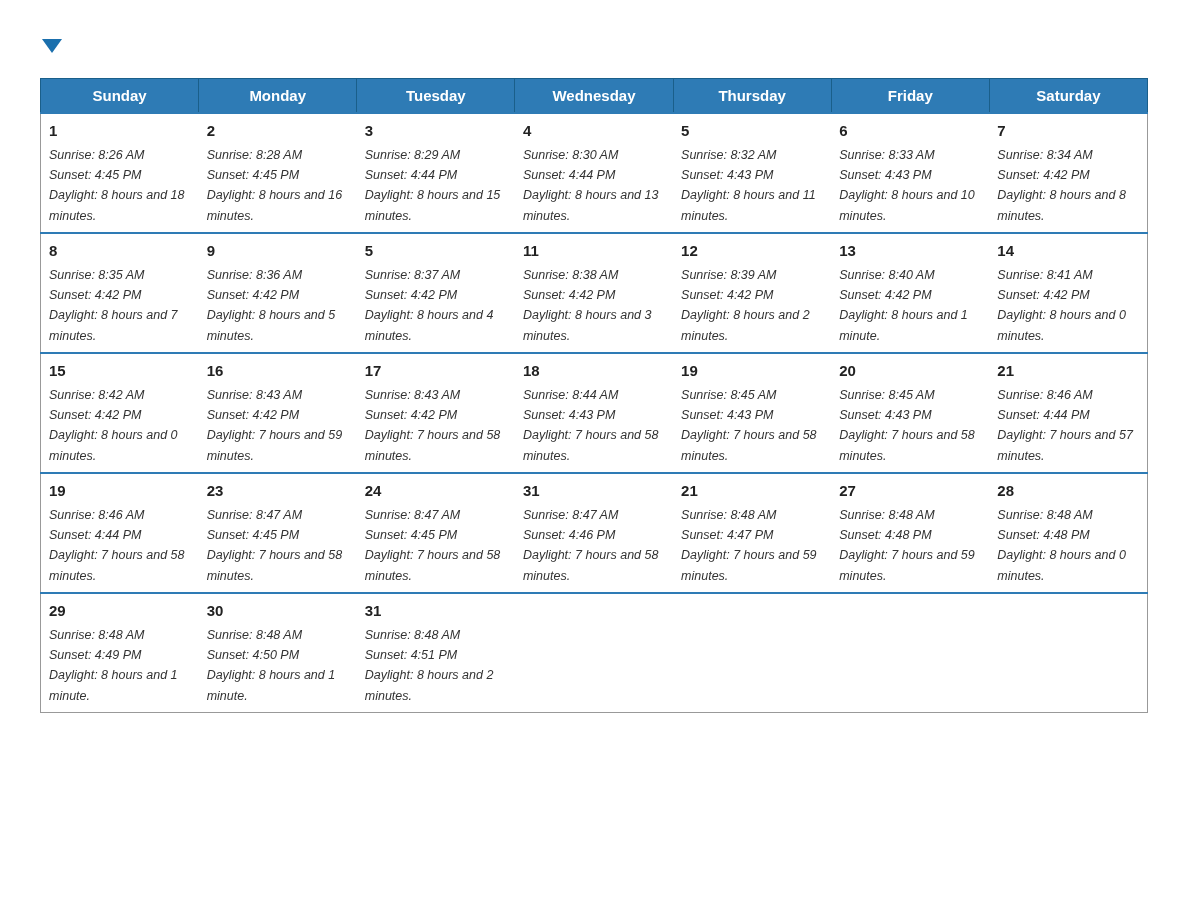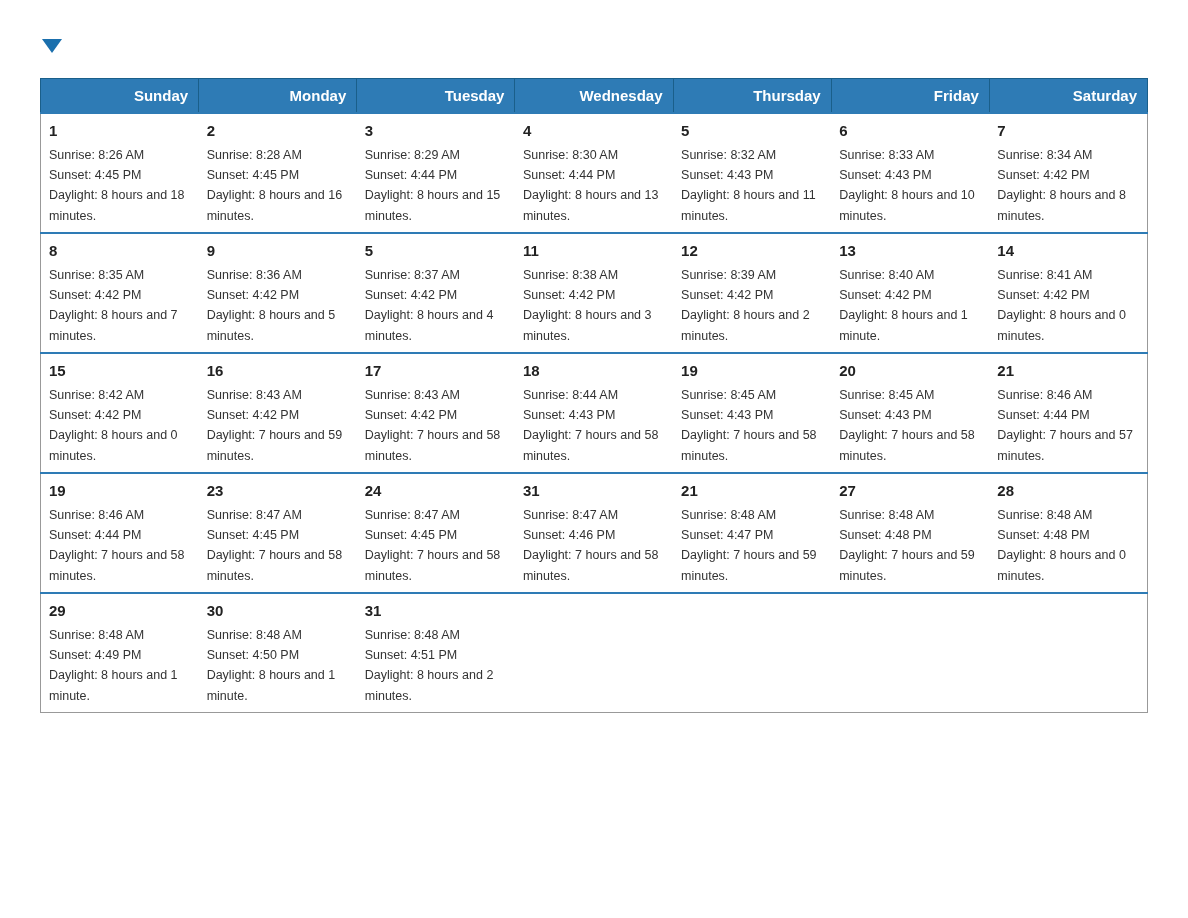--- a/index.html
+++ b/index.html
@@ -63,21 +63,21 @@
       width: 100%;
       border-collapse: collapse;
       border: 1px solid #999;
     }
     .calendar thead tr th {
       background-color: #2e7bb5;
       color: #fff;
       font-size: 15px;
       font-weight: bold;
       padding: 8px 10px;
-      text-align: right;
+      text-align: center;
       border: 1px solid #1a5f8a;
     }
     .calendar tbody tr td {
       vertical-align: top;
       padding: 6px 8px;
       border: none;
       border-top: 2px solid #2e7bb5;
       font-size: 13px;
       line-height: 1.5;
       width: 14.28%;
@@ -86,20 +86,21 @@
     .day-number {
       font-size: 15px;
       font-weight: bold;
       display: block;
       margin-bottom: 2px;
     }
     .day-info {
       font-size: 12.5px;
       color: #333;
       line-height: 1.55;
+      font-style: italic;
     }
     .empty-cell {
       border-top: 2px solid #2e7bb5;
       background: #fff;
     }
   </style>
 </head>
 <body>
 
 <div class="header">

